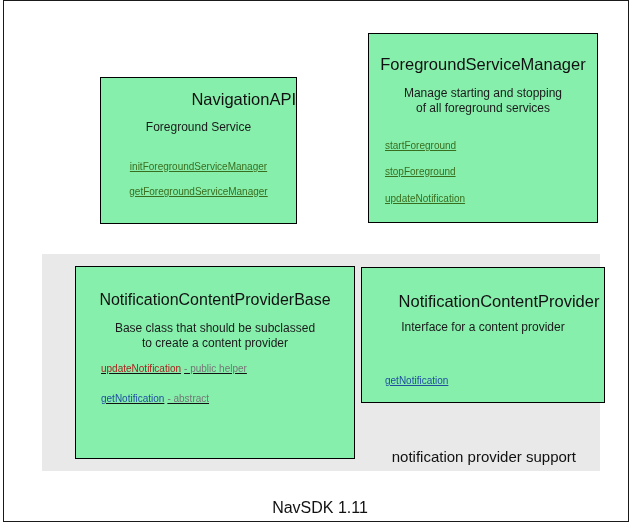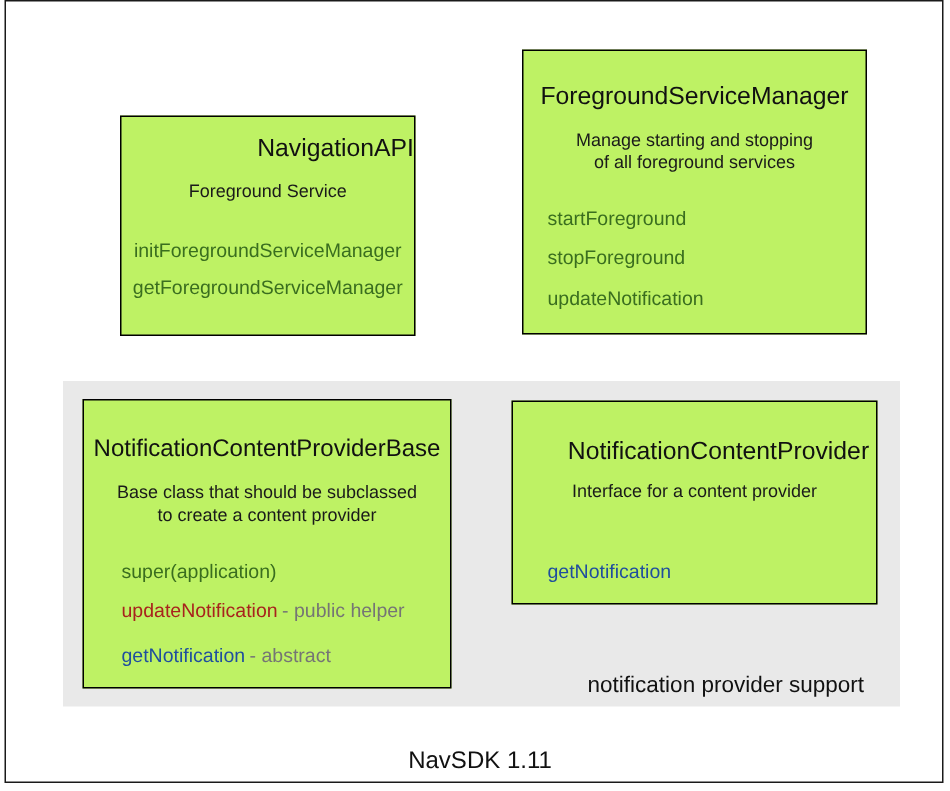--- a/index.html
+++ b/index.html
@@ -25,40 +25,42 @@
     box-sizing: border-box;
   }
   #panel {
     position: absolute;
     left: 38px; top: 253px;
     width: 558px; height: 217px;
     background: #e9e9e9;
   }
   .box {
     position: absolute;
-    background: #bef264;
+    background: #86efac;
     border: 1.5px solid #000000;
     box-sizing: border-box;
     text-align: center;
+    margin-left: 20px;
   }
   .box-title {
     font-size: 16.5px;
     line-height: 20px;
     white-space: nowrap;
     color: #111111;
   }
   .box-desc {
     font-size: 12px;
     line-height: 15px;
     color: #1a1a1a;
   }
   .method {
-    font-size: 13px;
+    font-size: 10px;
     line-height: 16px;
     white-space: nowrap;
+    text-decoration: underline;
   }
   .method .suffix {
     color: #757575;
     margin-left: 3px;
   }
   .align-left { text-align: left; }
 
   
   #box-navigation-api { left: 76px; top: 76px; width: 197px; height: 147px; }
   #box-navigation-api .box-title { margin-top: 11px; text-align: right; }
@@ -69,21 +71,21 @@
   
   #box-fsm { left: 344px; top: 32px; width: 230px; height: 190px; }
   #box-fsm .box-title { margin-top: 20px; }
   #box-fsm .box-desc  { margin-top: 12px; }
   #box-fsm .method { padding-left: 16px; }
   #box-fsm .m1 { margin-top: 22px; }
   #box-fsm .m2 { margin-top: 10px; }
   #box-fsm .m3 { margin-top: 11px; }
 
   
-  #box-ncpb { left: 51px; top: 265px; width: 246px; height: 193px; }
+  #box-ncpb { left: 51px; top: 265px; width: 280px; height: 193px; }
   #box-ncpb .box-title { margin-top: 23px; font-size: 16px; }
   #box-ncpb .box-desc  { margin-top: 11px; }
   #box-ncpb .method { padding-left: 25px; }
   #box-ncpb .m1 { margin-top: 22px; }
   #box-ncpb .m2 { margin-top: 10px; }
   #box-ncpb .m3 { margin-top: 14px; }
 
   
   #box-ncp { left: 337px; top: 266px; width: 244px; height: 136px; }
   #box-ncp .box-title { margin-top: 23px; padding-left: 32px; }
@@ -138,23 +140,20 @@
       <div class="method align-left m2" style="color: rgb(58, 110, 31);">stopForeground</div>
       <div class="method align-left m3" style="color: rgb(58, 110, 31);">updateNotification</div>
     </div>
 
     <div class="box" id="box-ncpb">
       <div class="box-title">NotificationContentProviderBase</div>
       <div class="box-desc">
         <div>Base class that should be subclassed</div>
         <div>to create a content provider</div>
       </div>
-      <div class="method align-left m1">
-        <span style="color: rgb(58, 110, 31);">super(application)</span>
-      </div>
       <div class="method align-left m2">
         <span style="color: rgb(168, 35, 29);">updateNotification</span><span class="suffix" style="color: rgb(117, 117, 117);">- public helper</span>
       </div>
       <div class="method align-left m3">
         <span style="color: rgb(31, 78, 158);">getNotification</span><span class="suffix" style="color: rgb(117, 117, 117);">- abstract</span>
       </div>
     </div>
 
     <div class="box" id="box-ncp">
       <div class="box-title">NotificationContentProvider</div>

